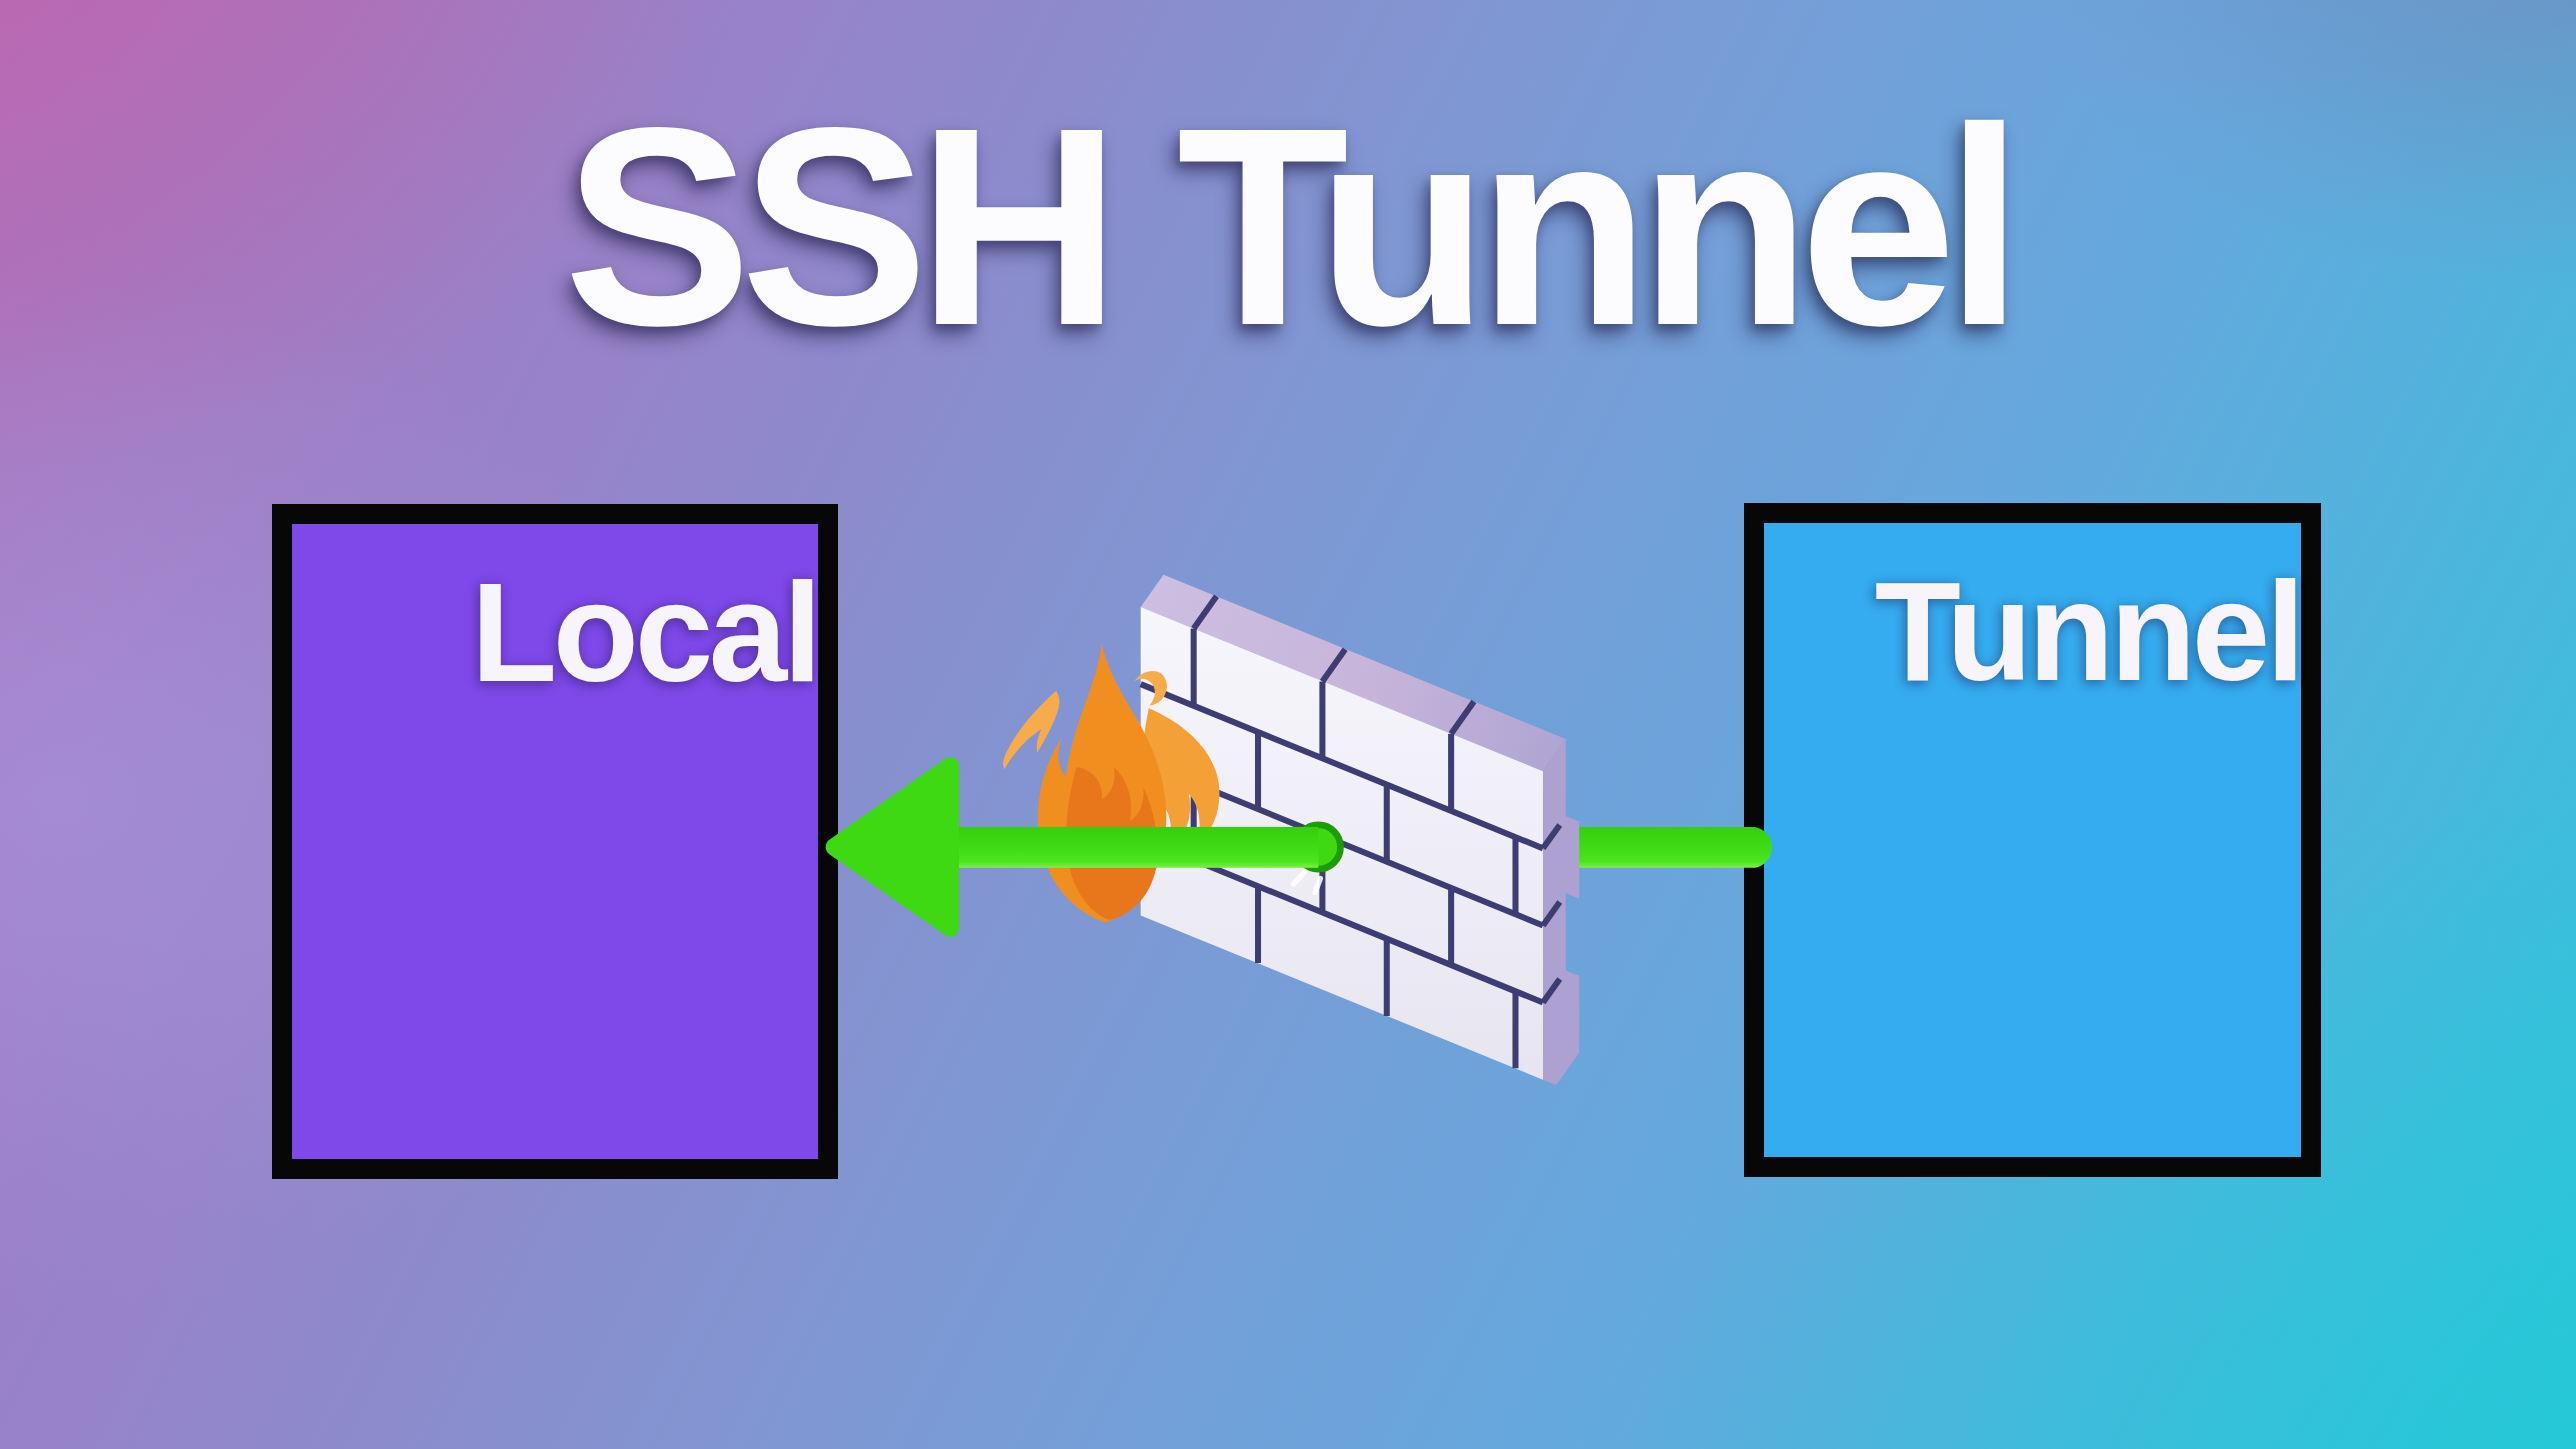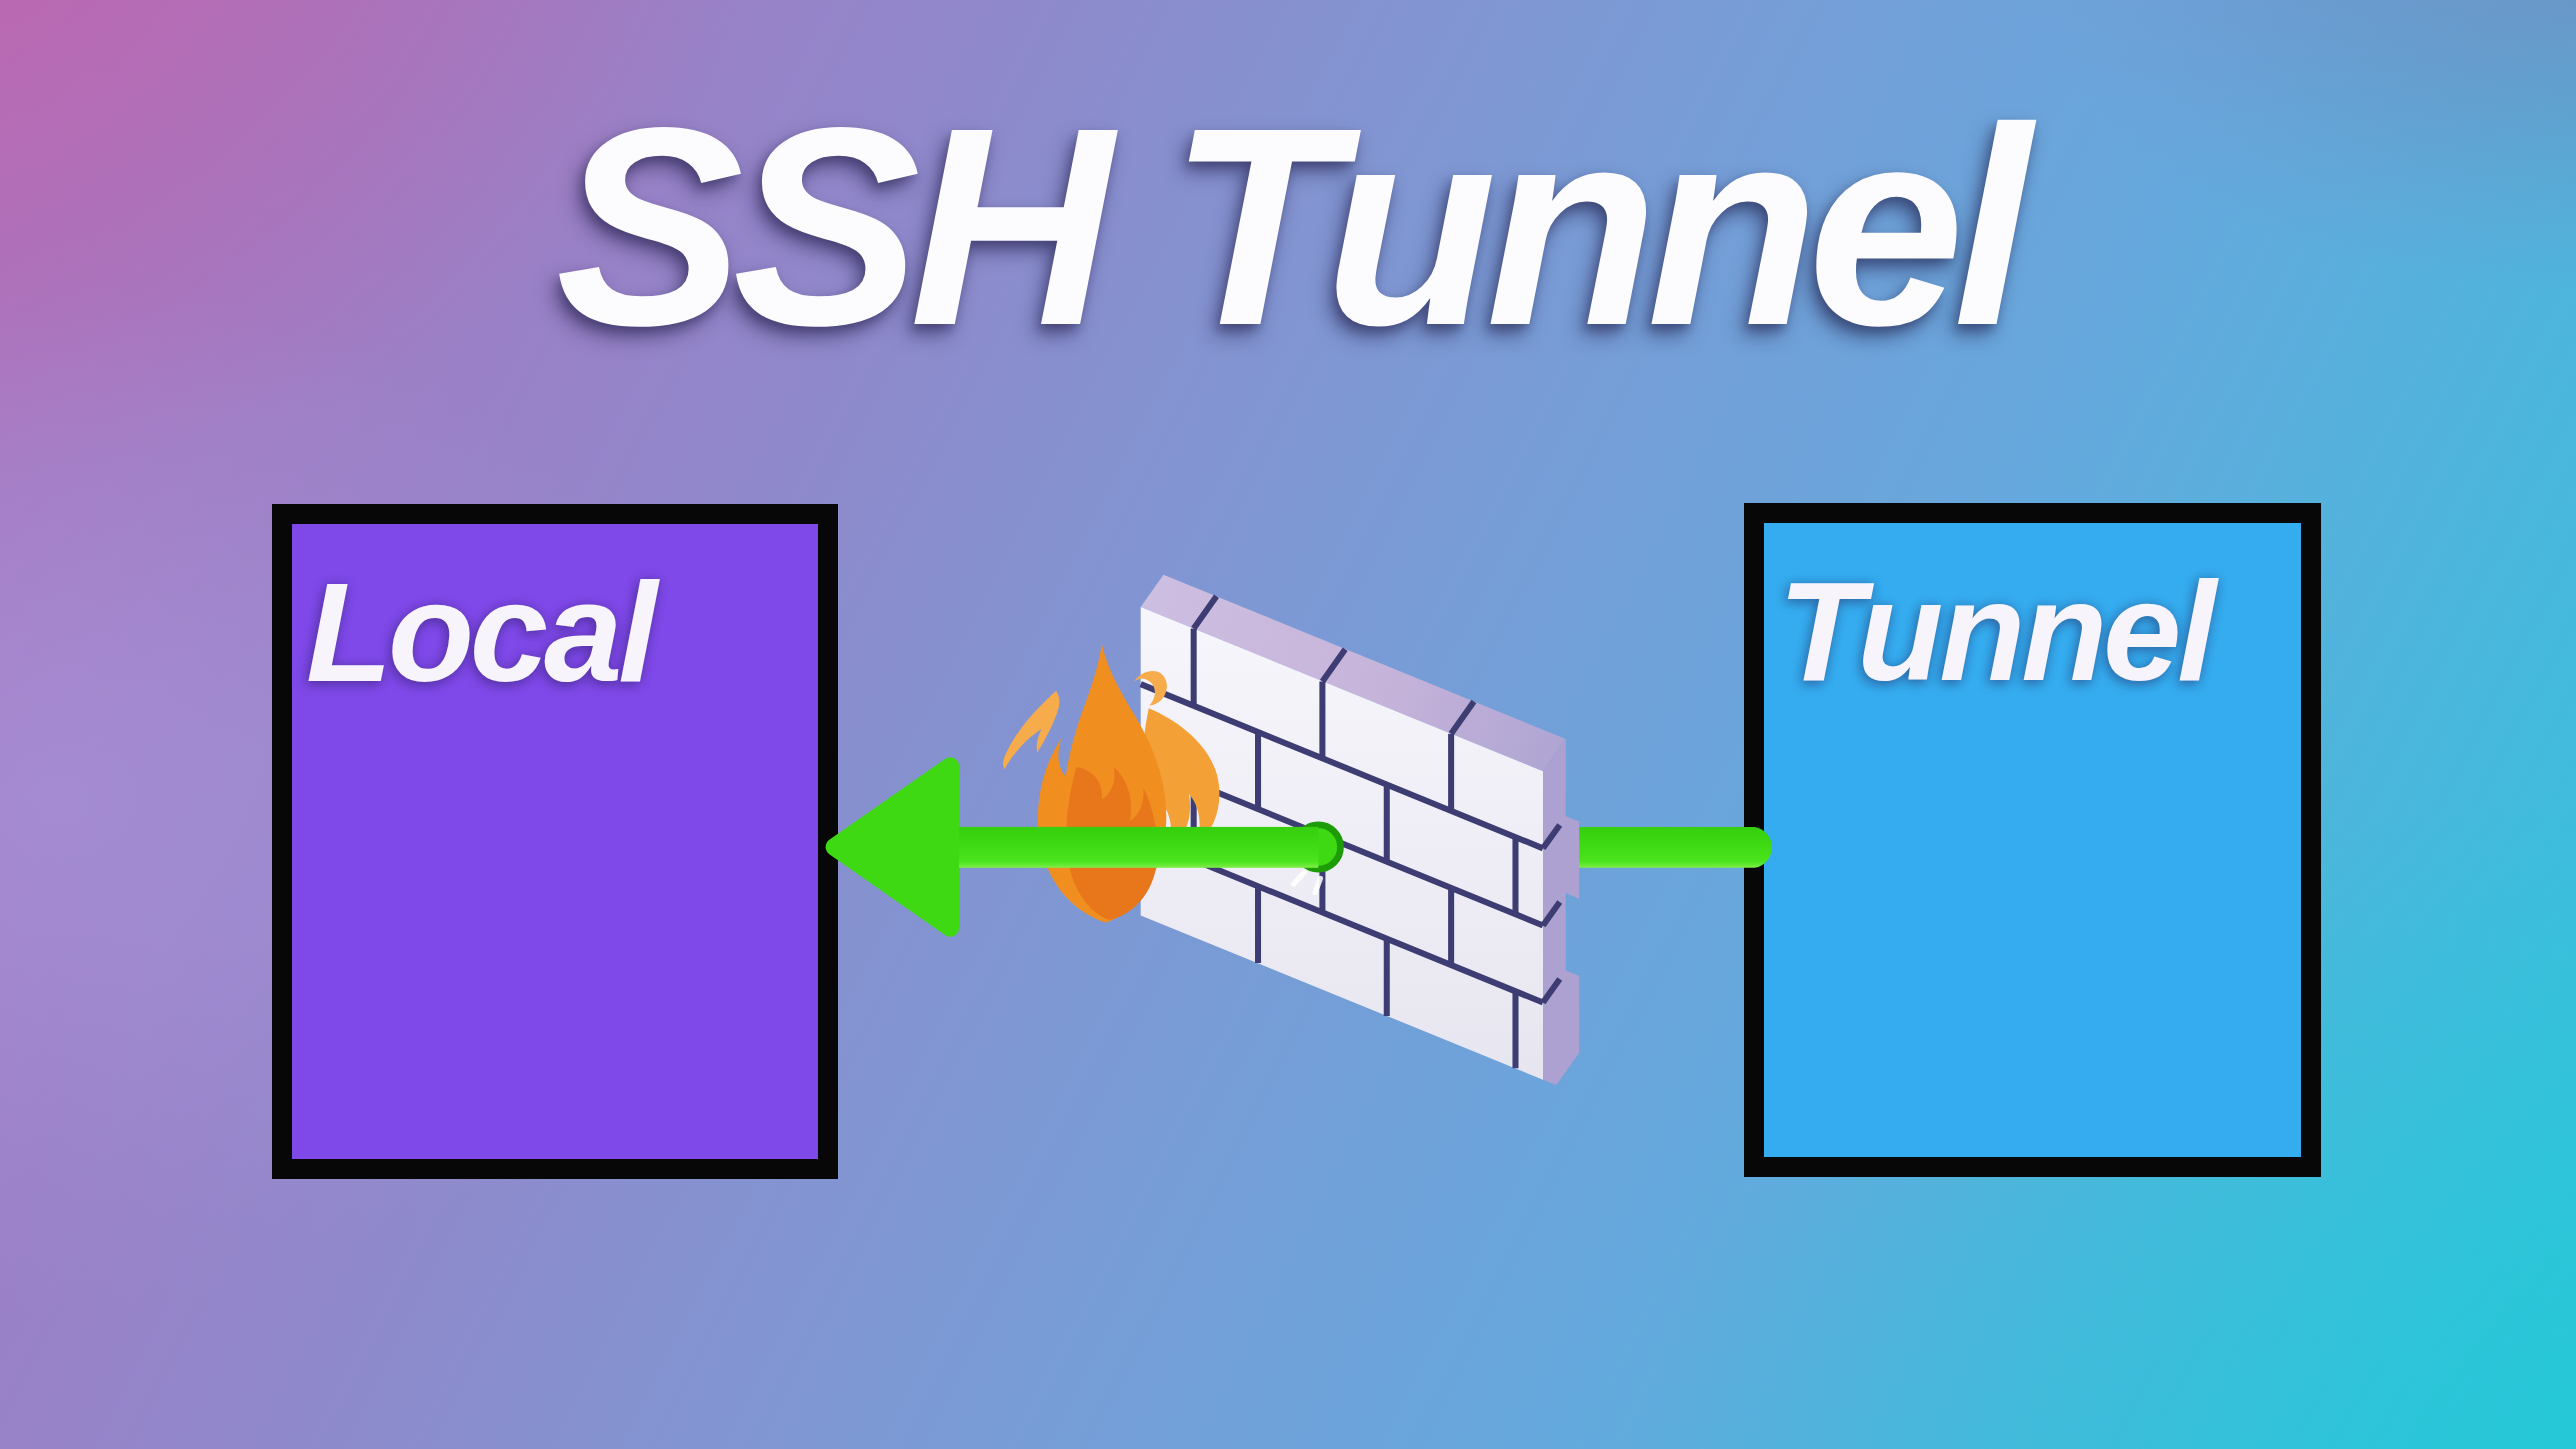--- a/index.html
+++ b/index.html
@@ -7,21 +7,20 @@
     position:relative;
     width:2576px;height:1449px;
     overflow:hidden;
     font-family:"Liberation Sans", sans-serif;
     background:
       radial-gradient(1476px 1073px at -2% -8%,  rgba(199,92,164,.62), rgba(199,92,164,0) 55%),
       radial-gradient(939px 604px  at 100% -5%, rgba(128,120,175,.55), rgba(128,120,175,0) 60%),
       radial-gradient(1208px 939px at 2% 55%,   rgba(173,162,232,.40), rgba(173,162,232,0) 55%),
       radial-gradient(1744px 1342px at 102% 108%,rgba(26,205,214,.55),  rgba(26,205,214,0) 58%),
       linear-gradient(117deg,#AC74BE 0%,#9683C8 24%,#7F97D3 46%,#66A8DD 68%,#3DBEDC 92%,#2EC5D9 100%);
-    font-style: italic;
   }
   .title{
     position:absolute;left:0;top:0;width:100%;
     padding-top:86px;
     text-align:center;
     font-size:282px;font-weight:bold;letter-spacing:-0.04em;
     color:#FCFBFE;line-height:1;
     text-shadow:-6.7px 10.7px 19px rgba(30,25,70,.50), -2.7px 5.4px 8px rgba(30,25,70,.28);
     white-space:nowrap;
   }
@@ -34,25 +33,24 @@
     left:272px;top:504px;width:566px;height:675px;
     background:#7F49E9;
   }
   .node-remote{
     left:1744px;top:503px;width:577px;height:674px;
     background:#35ACEF;
   }
   .node-label{
     display:block;width:100%;
     padding-top:38px;
-    text-align:left;
+    text-align:right;
     font-size:141px;font-weight:bold;letter-spacing:-0.03em;line-height:1;
     color:#F7F4FC;
     text-shadow:-2.7px 4px 10.7px rgba(35,25,80,.35), 0 0 12px rgba(35,25,80,.22);
-    padding-left:14px;
   }
   .diagram-svg{
     position:absolute;left:738px;top:550px;width:1087px;height:590px;
   }
 </style>
 </head>
 <body>
 
 <div class="stage">
 

